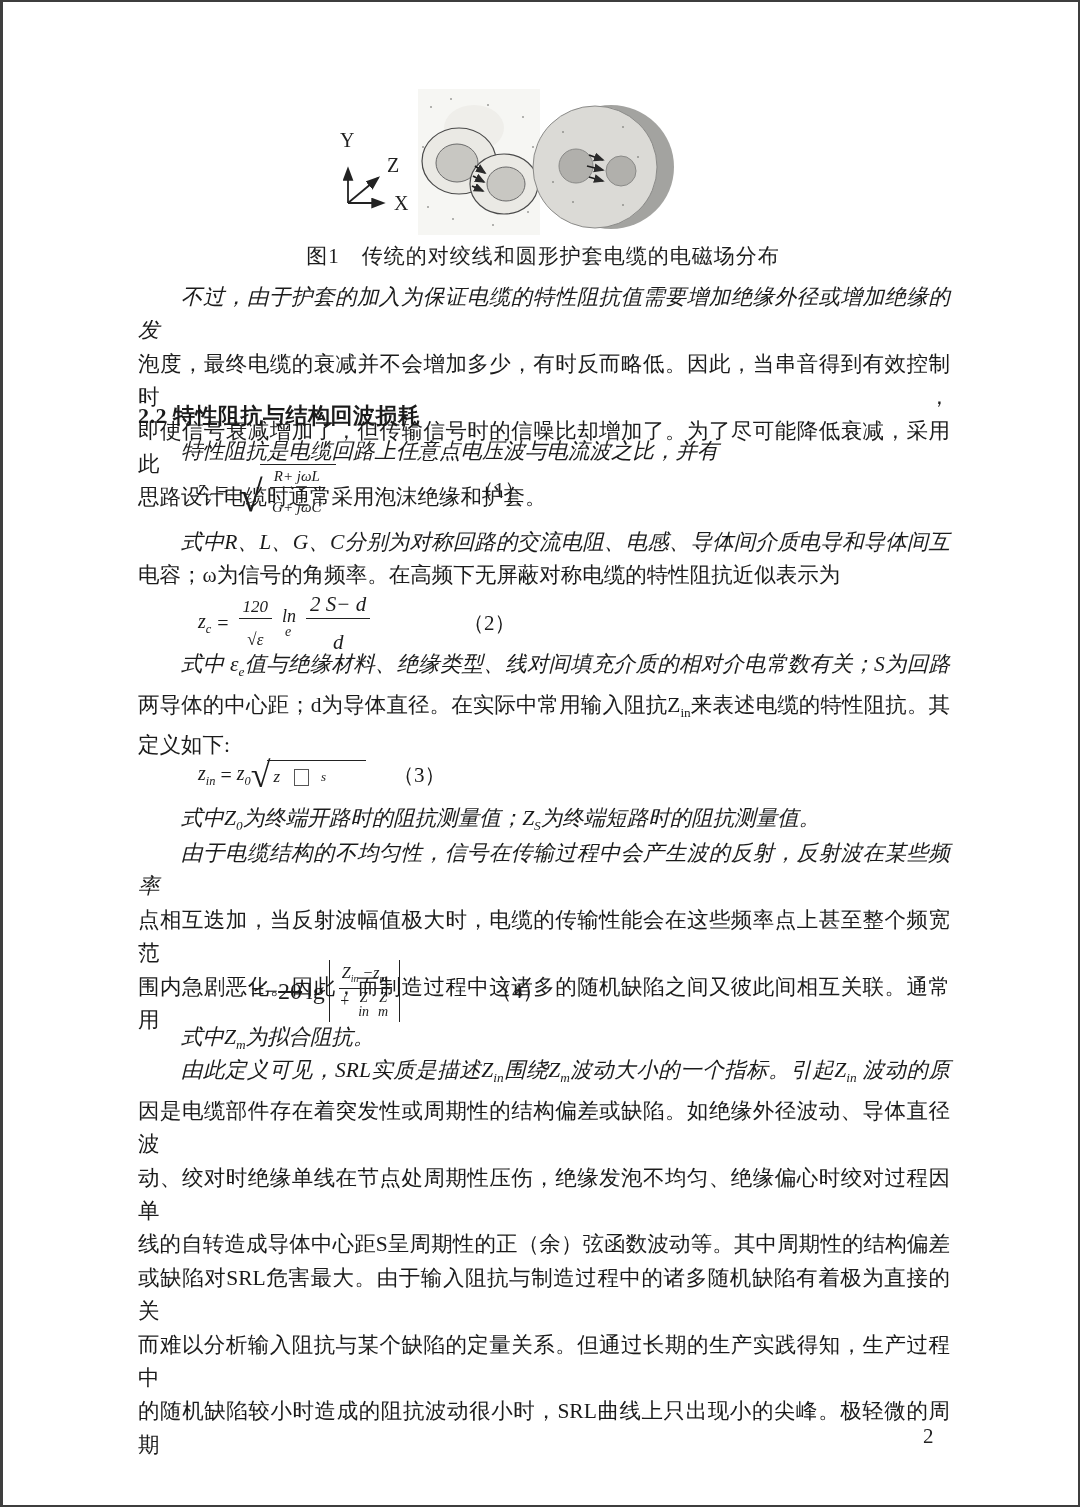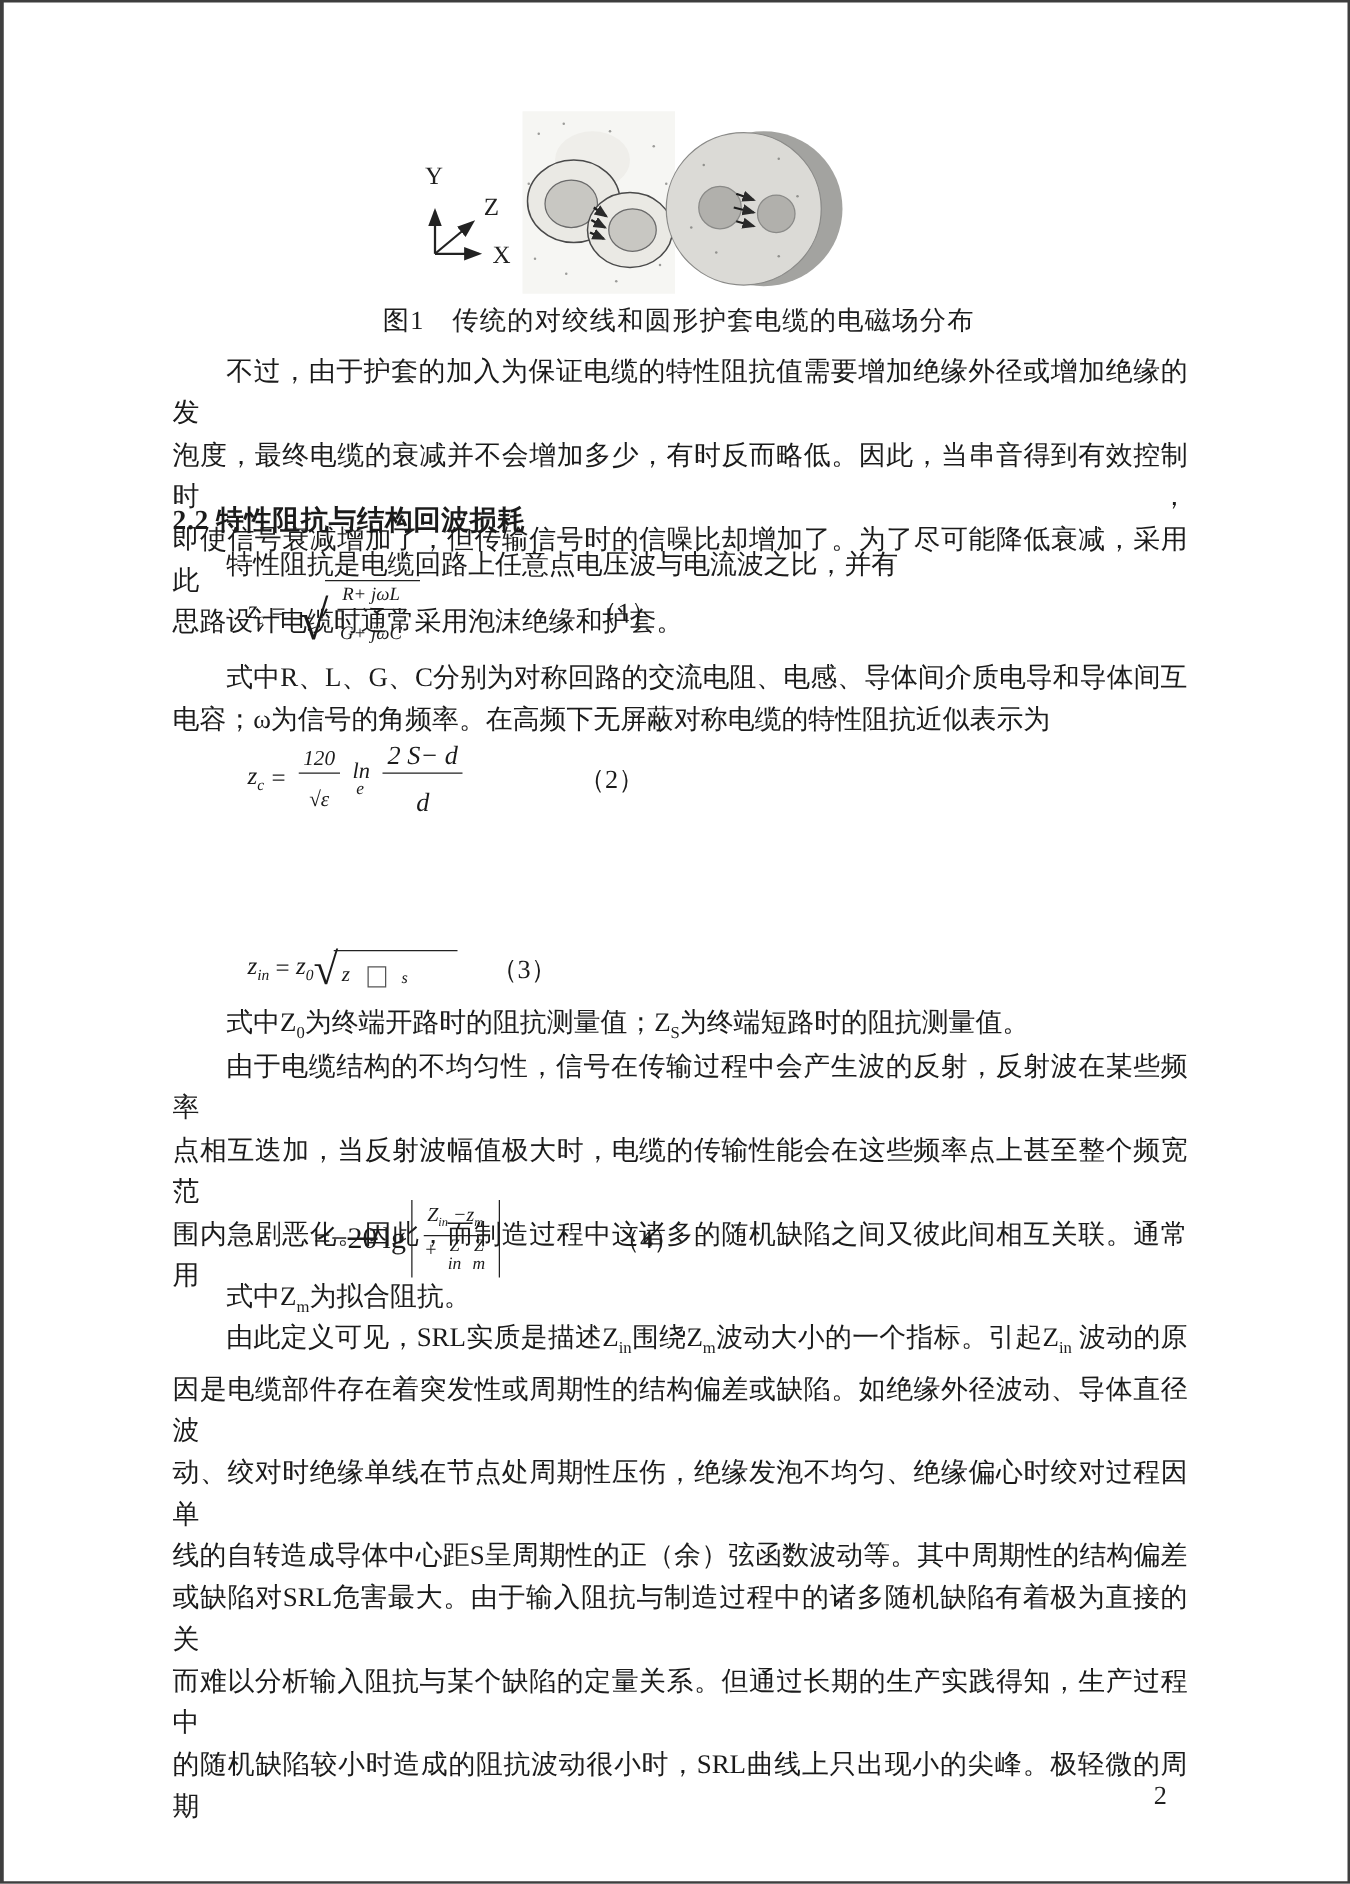--- a/index.html
+++ b/index.html
@@ -18,39 +18,39 @@
   .fig{position:absolute;left:320px;top:85px;}
   .axt{font-family:"Liberation Serif","DejaVu Serif",serif;font-size:20px;fill:#222;}
   .caption{
     position:absolute;left:0;top:240px;width:1080px;
     text-align:center;font-size:21px;letter-spacing:1px;color:#1d1d1d;
   }
   
   .para{position:absolute;left:135px;width:812px;font-size:21.5px;line-height:33.4px;}
   .tl{min-height:33.4px;}
   .fill{text-align:justify;text-align-last:justify;}
-  .ind{text-indent:2em;}
+  .ind{text-indent:2em;font-style:italic;}
   sub{font-size:0.62em;}
   .heading{
     position:absolute;left:135px;top:399px;width:812px;
     font-size:22px;font-weight:bold;letter-spacing:0.5px;
   }
   
   .formula{
     position:absolute;display:flex;align-items:center;
     font-size:20px;font-style:normal;color:#1b1b1b;
   }
   .formula i{font-style:italic;}
   .f-tag{position:absolute;top:50%;transform:translateY(-50%);font-style:normal;font-size:21px;}
   .frac{display:inline-flex;flex-direction:column;align-items:center;line-height:1.15;vertical-align:middle;margin:0 4px;}
   .frac .num{border-bottom:1.4px solid #222;padding:0 4px 1px;}
   .frac .den{padding-top:11px;}
   .sqrt{display:inline-flex;align-items:stretch;margin-left:4px;}
   .sqrt .sign{font-style:normal;line-height:0.85;align-self:flex-end;}
-  .sqrt .inner{border-top:1.6px solid #222;padding:3px 8px 0 6px;display:inline-flex;align-items:flex-end;margin-left:-3px;}
+  .sqrt .inner{border-top:1.6px solid #222;padding:3px 8px 0 6px;display:inline-flex;align-items:center;margin-left:-3px;}
   .lnstack{display:inline-flex;flex-direction:column;align-items:flex-start;line-height:1;margin:0 6px;}
   .lnstack .lo{font-size:14px;margin-left:3px;}
   .absfrac{display:inline-flex;flex-direction:column;align-items:center;
     border-left:1.6px solid #222;border-right:1.6px solid #222;
     padding:3px 9px;line-height:1.2;margin-left:4px;}
   .absfrac .num{border-bottom:1.4px solid #222;padding:0 3px 2px;}
   .absfrac .den{display:inline-flex;align-items:flex-start;padding-top:2px;}
   .vstack{display:inline-flex;flex-direction:column;align-items:center;line-height:1;margin-left:9px;font-size:14px;}
   .strike{text-decoration:line-through;}
   .glyphbox{display:inline-block;width:13px;height:15px;border:1.3px solid #555;margin:0 12px 0 14px;}
@@ -182,20 +182,25 @@
       <i>ln</i>
       <i class="lo">e</i>
     </span>
     <span class="frac" style="font-size:21px">
       <i class="num">2 S− d</i>
       <i class="den">d</i>
     </span>
     <span class="f-tag" style="left:265px">（2）</span>
   </div>
 
+  <div class="para" style="top:646px">
+    <div class="tl fill ind">式中 ε<sub>e</sub>值与绝缘材料、绝缘类型、线对间填充介质的相对介电常数有关；S为回路</div>
+    <div class="tl fill">两导体的中心距；d为导体直径。在实际中常用输入阻抗Z<sub>in</sub>来表述电缆的特性阻抗。其</div>
+    <div class="tl">定义如下:</div>
+  </div>
 
   <div class="formula" style="left:195px;top:750px;height:46px">
     <i><span>z</span><sub>in</sub></i>
     <span style="margin:0 5px">=</span>
     <i style="margin-right:-4px"><span>z</span><sub>0</sub></i>
     <span class="sqrt">
       <span class="sign" style="font-size:36px">√</span>
       <span class="inner" style="padding-right:40px">
         <i style="font-size:17px">z</i>
         <span class="glyphbox"></span>

